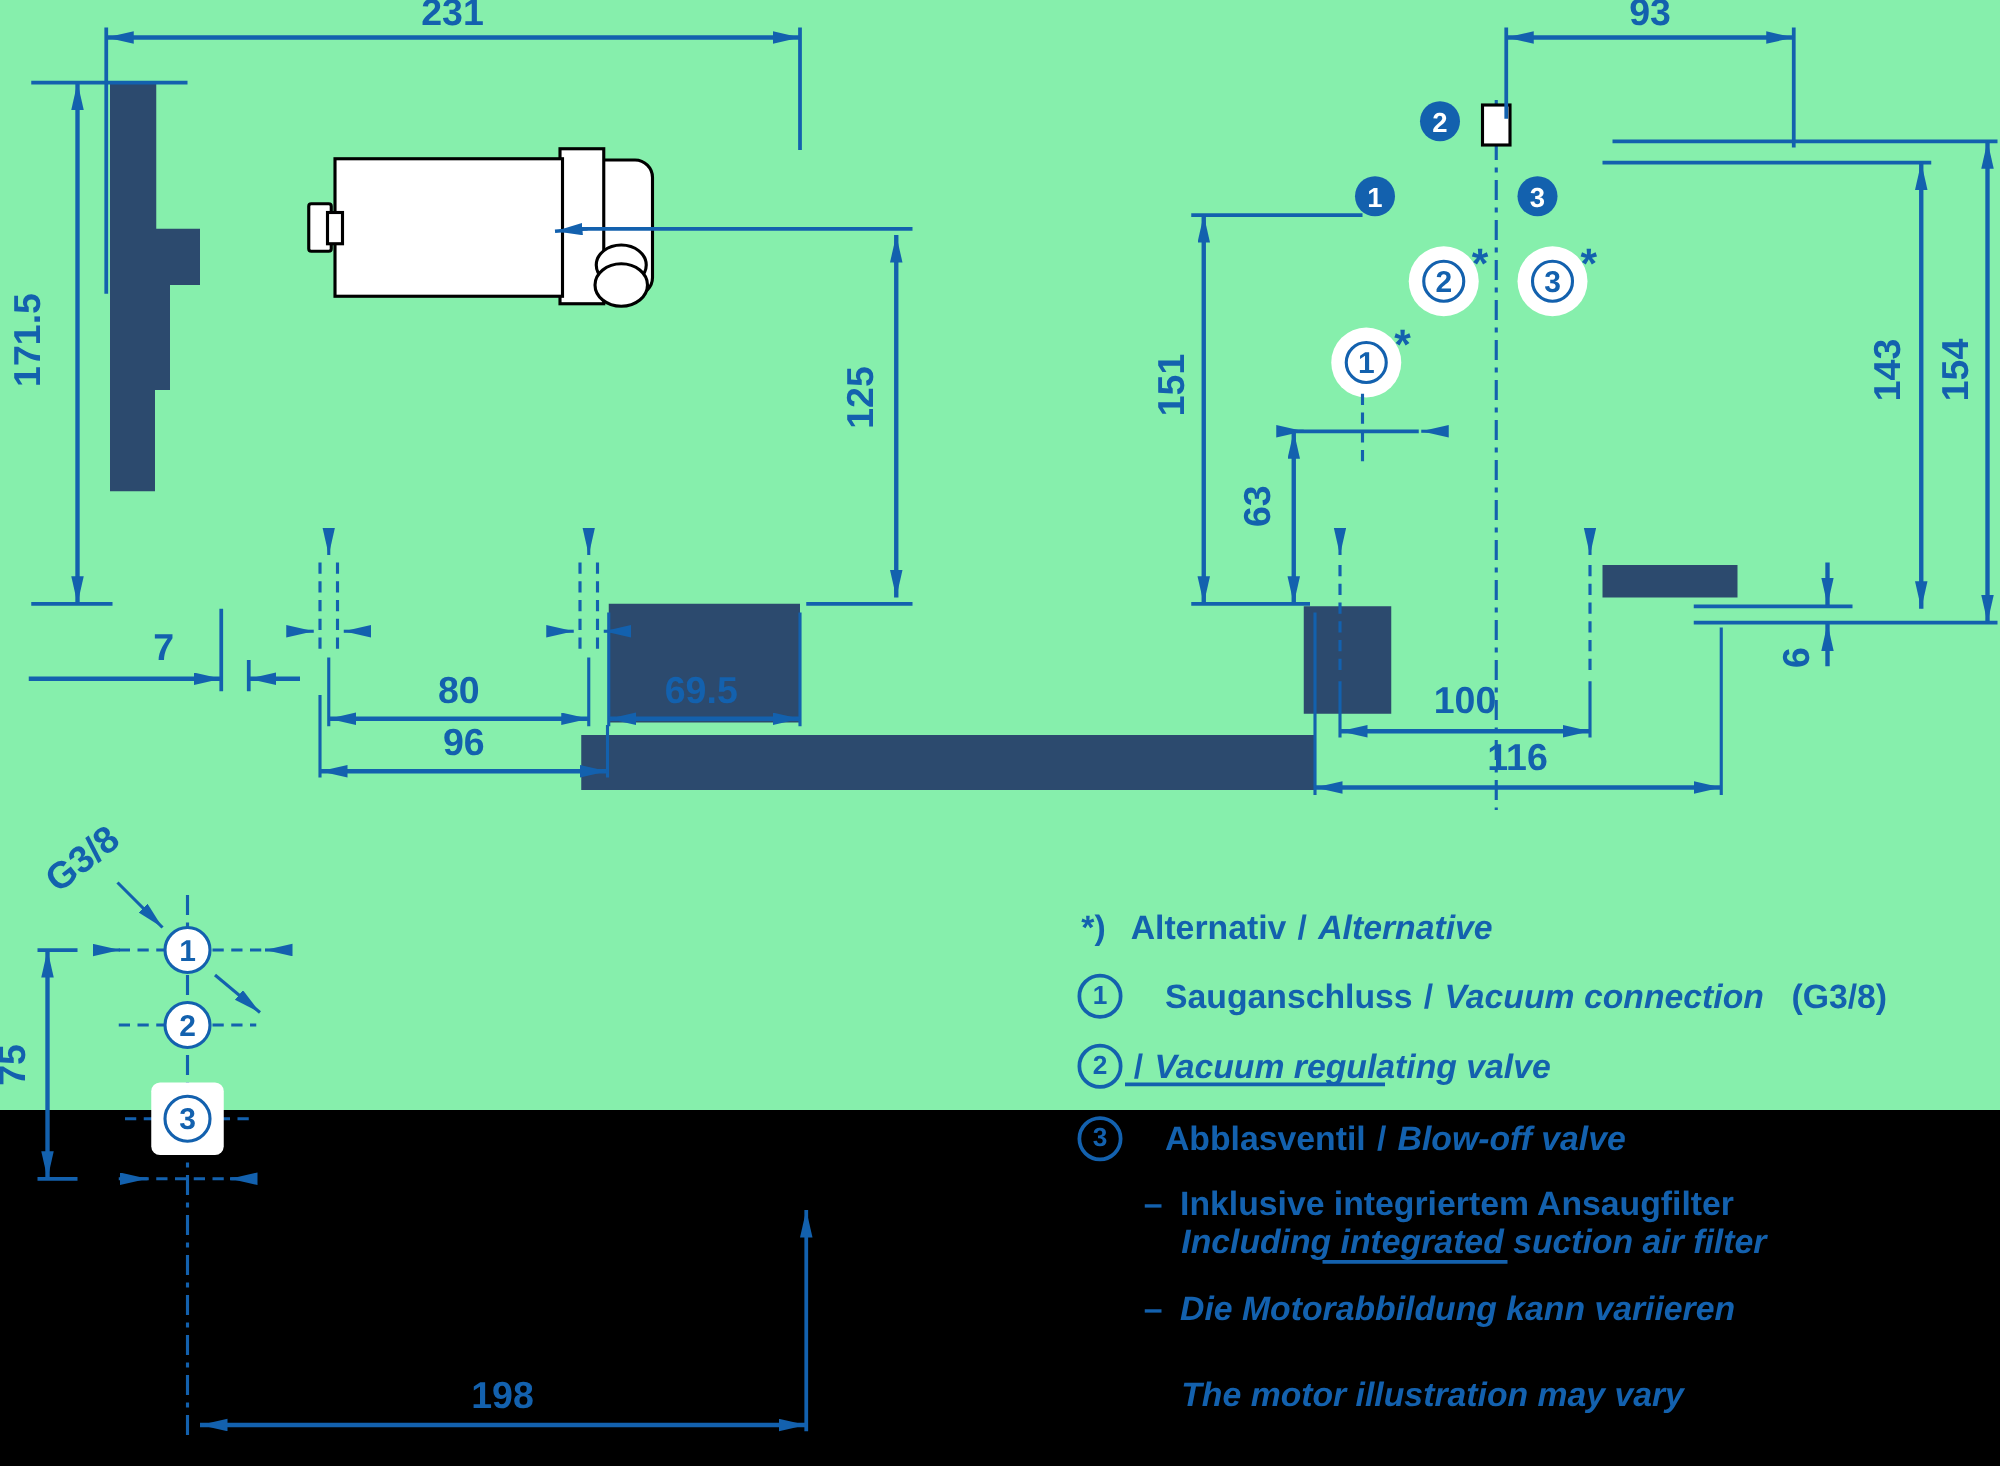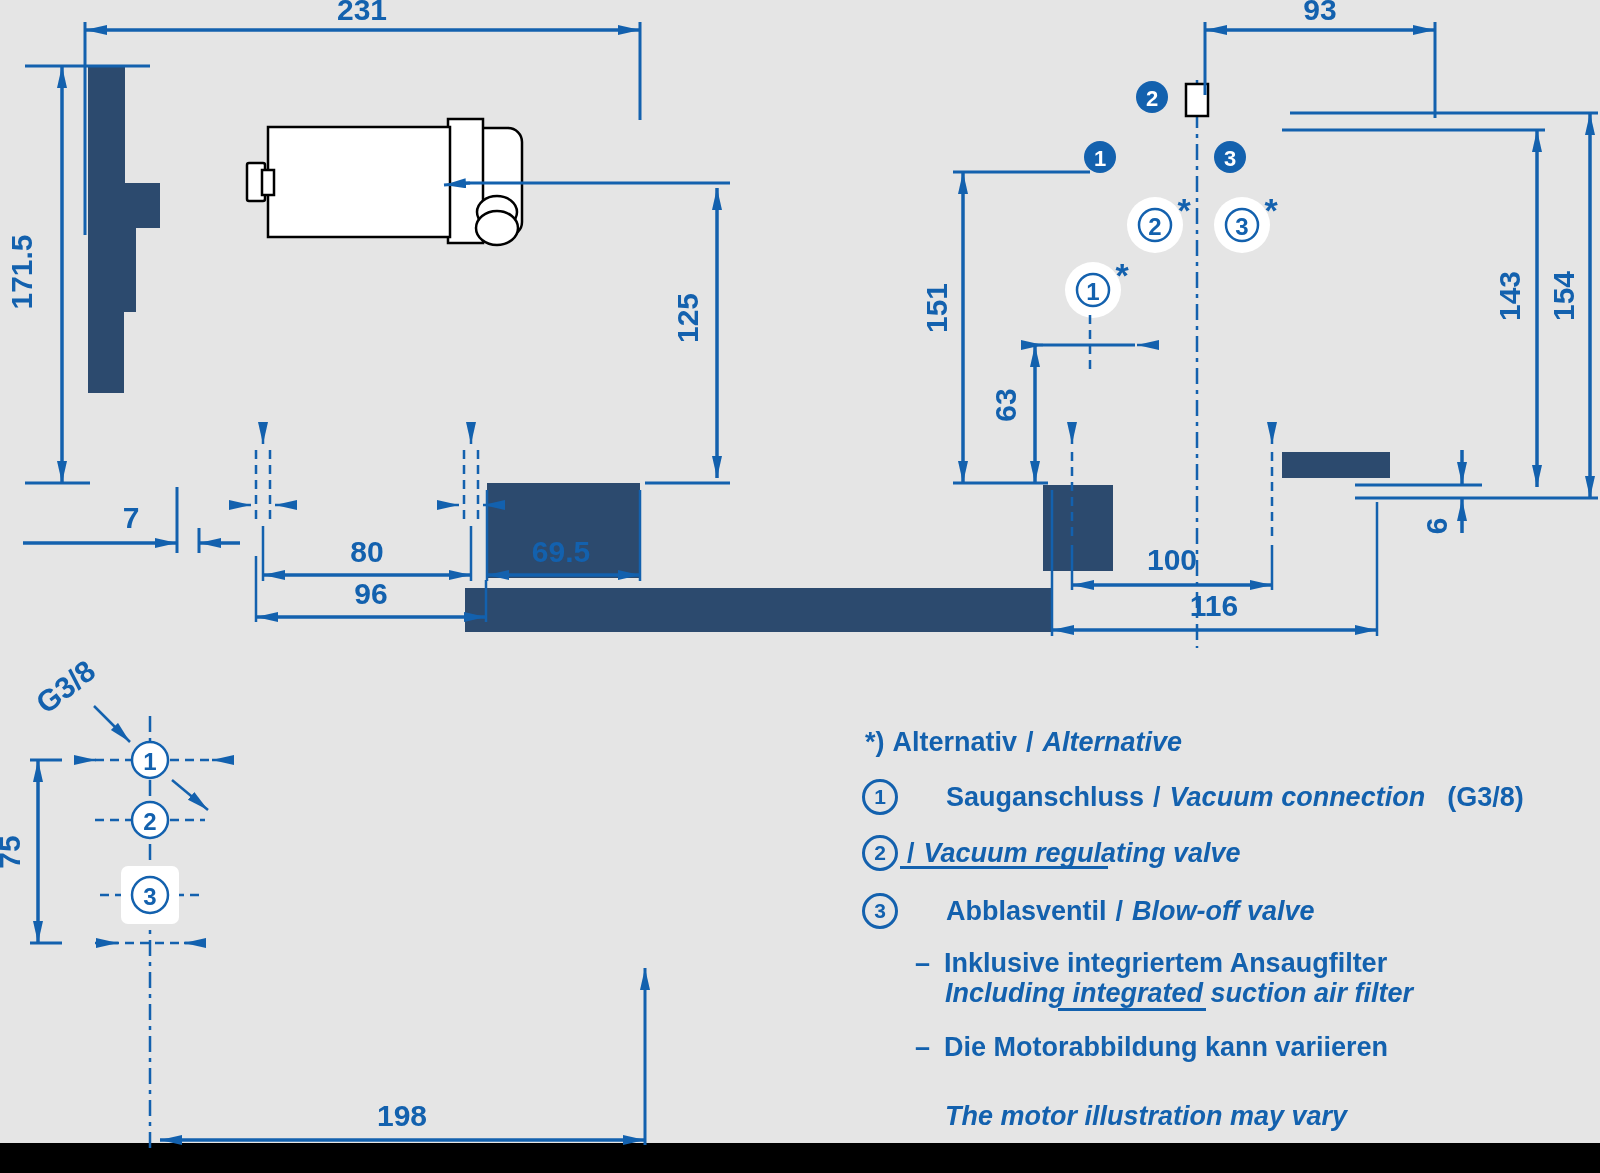--- a/index.html
+++ b/index.html
@@ -1,38 +1,38 @@
 <!DOCTYPE html>
 <html><head>
 <meta charset="utf-8">
 <style>
   html,body{margin:0;padding:0;background:#000;width:1600px;height:1173px;overflow:hidden;
     font-family:"Liberation Sans",sans-serif;}
-  #stage{position:relative;width:1600px;height:1143px;background:#e5e5e5;}
+  #stage{position:relative;width:1600px;height:888px;background:#86efac;}
   svg{position:absolute;left:0;top:0;}
   .dl{stroke:#1361AE;stroke-width:3.5;fill:none}
   .ext{stroke:#1361AE;stroke-width:3;fill:none}
   .thin{stroke:#1361AE;stroke-width:2.5;fill:none}
   .cl{stroke:#1361AE;stroke-width:2.5;fill:none;stroke-dasharray:16 6 4 6}
   .hd{stroke:#1361AE;stroke-width:2.5;fill:none;stroke-dasharray:9 6}
   .navy{fill:#2C4A6E;stroke:none}
   .wsh{fill:#FFFFFF;stroke:#000;stroke-width:2.5}
   .wpatch{fill:#FFFFFF;stroke:none}
   .ringc{fill:#FFFFFF;stroke:#1361AE;stroke-width:2.5}
   .bluec{fill:#1361AE;stroke:none}
   .dimtxt{fill:#1361AE;font-weight:bold;font-size:30px;text-anchor:middle}
   .ctxt{fill:#1361AE;font-weight:bold;font-size:24px;text-anchor:middle;dominant-baseline:central}
   .wtxt{fill:#FFFFFF;font-weight:bold;font-size:22px;text-anchor:middle;dominant-baseline:central}
   .star{fill:#1361AE;font-weight:bold;font-size:34px;text-anchor:middle}
   
   .legend-row{position:absolute;display:flex;align-items:center;color:#1361AE;
     font-weight:bold;font-size:27px;white-space:nowrap;}
   .lcirc{display:inline-flex;width:30px;height:30px;border:3px solid #1361AE;border-radius:50%;
     align-items:center;justify-content:center;font-size:21px;flex:0 0 auto;}
-  .ltext{margin-left:48px;}
+  .ltext{margin-left:34px;}
   .sep{margin:0 9px;}
   .en{font-style:italic;}
   .suffix{margin-left:22px;}
   .uline{position:absolute;height:3px;background:#1361AE;}
 </style>
 </head>
 <body>
 
 <div id="stage">
 <svg width="1600" height="1173" viewBox="0 0 1600 1173">
@@ -272,21 +272,21 @@
       <line class="ext" x1="645" y1="1145" x2="645" y2="968" marker-end="url(#ar)"></line>
       <line class="dl" x1="160" y1="1140" x2="645" y2="1140" marker-start="url(#ar)" marker-end="url(#ar)"></line>
       <text class="dimtxt" x="402" y="1126">198</text>
     </g>
   </g>
 </svg>
 
 <div>
   <div class="legend-row" style="left:865px;top:727px;">
     <span>*)</span>
-    <span style="margin-left:8px;">Alternativ</span>
+    <span style="margin-left:20px;">Alternativ</span>
     <span class="sep">/</span>
     <span class="en">Alternative</span>
   </div>
 
   <div class="legend-row" style="left:862px;top:779px;">
     <span class="lcirc">1</span>
     <span class="ltext">Sauganschluss</span>
     <span class="sep">/</span>
     <span class="en">Vacuum connection</span>
     <span class="suffix">(G3/8)</span>
@@ -308,21 +308,21 @@
   <div class="legend-row" style="left:915px;top:948px;">
     <span>–</span>
     <span style="margin-left:14px;">Inklusive integriertem Ansaugfilter</span>
   </div>
   <div class="legend-row en" style="left:945px;top:978px;">
     <span>Including integrated suction air filter</span>
   </div>
 
   <div class="legend-row" style="left:915px;top:1032px;">
     <span>–</span>
-    <span style="margin-left:14px;">Die Motorabbildung kann variieren</span>
+    <span style="margin-left:14px;font-style:italic;">Die Motorabbildung kann variieren</span>
   </div>
   <div class="legend-row en" style="left:945px;top:1065px;margin-top:36px;">
     <span>The motor illustration may vary</span>
   </div>
 
   <div class="uline" style="left:900px;top:866px;width:208px;"></div>
   <div class="uline" style="left:1058px;top:1008px;width:148px;"></div>
 </div>
 </div>
 

